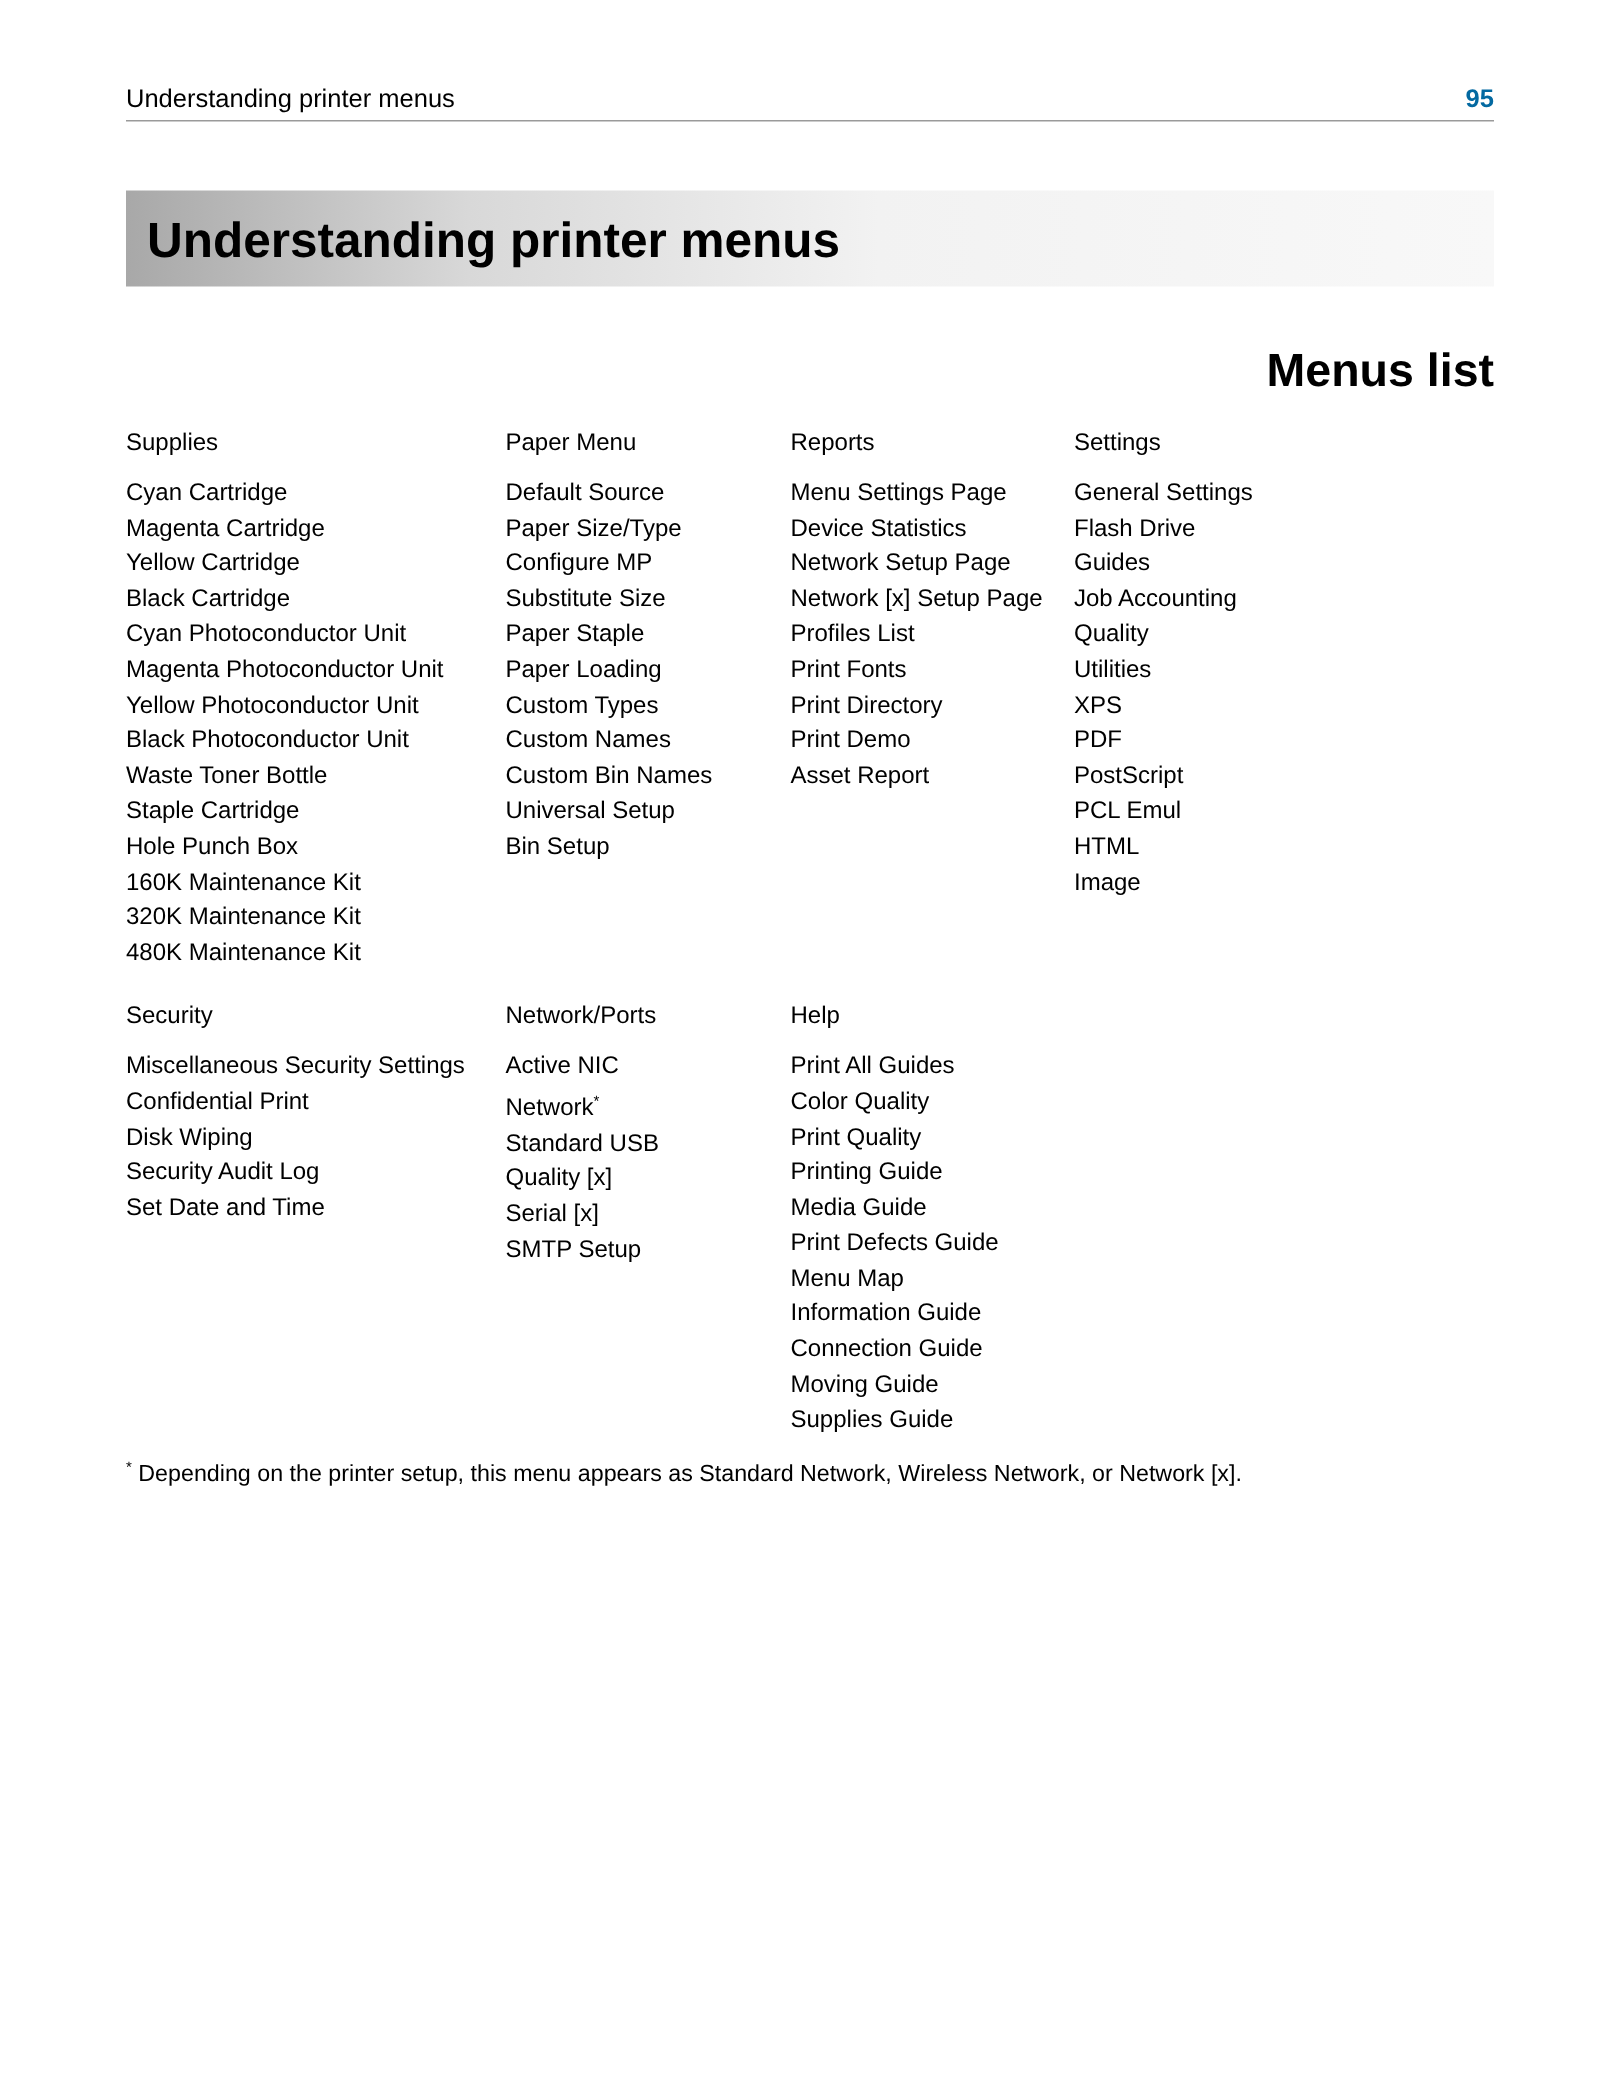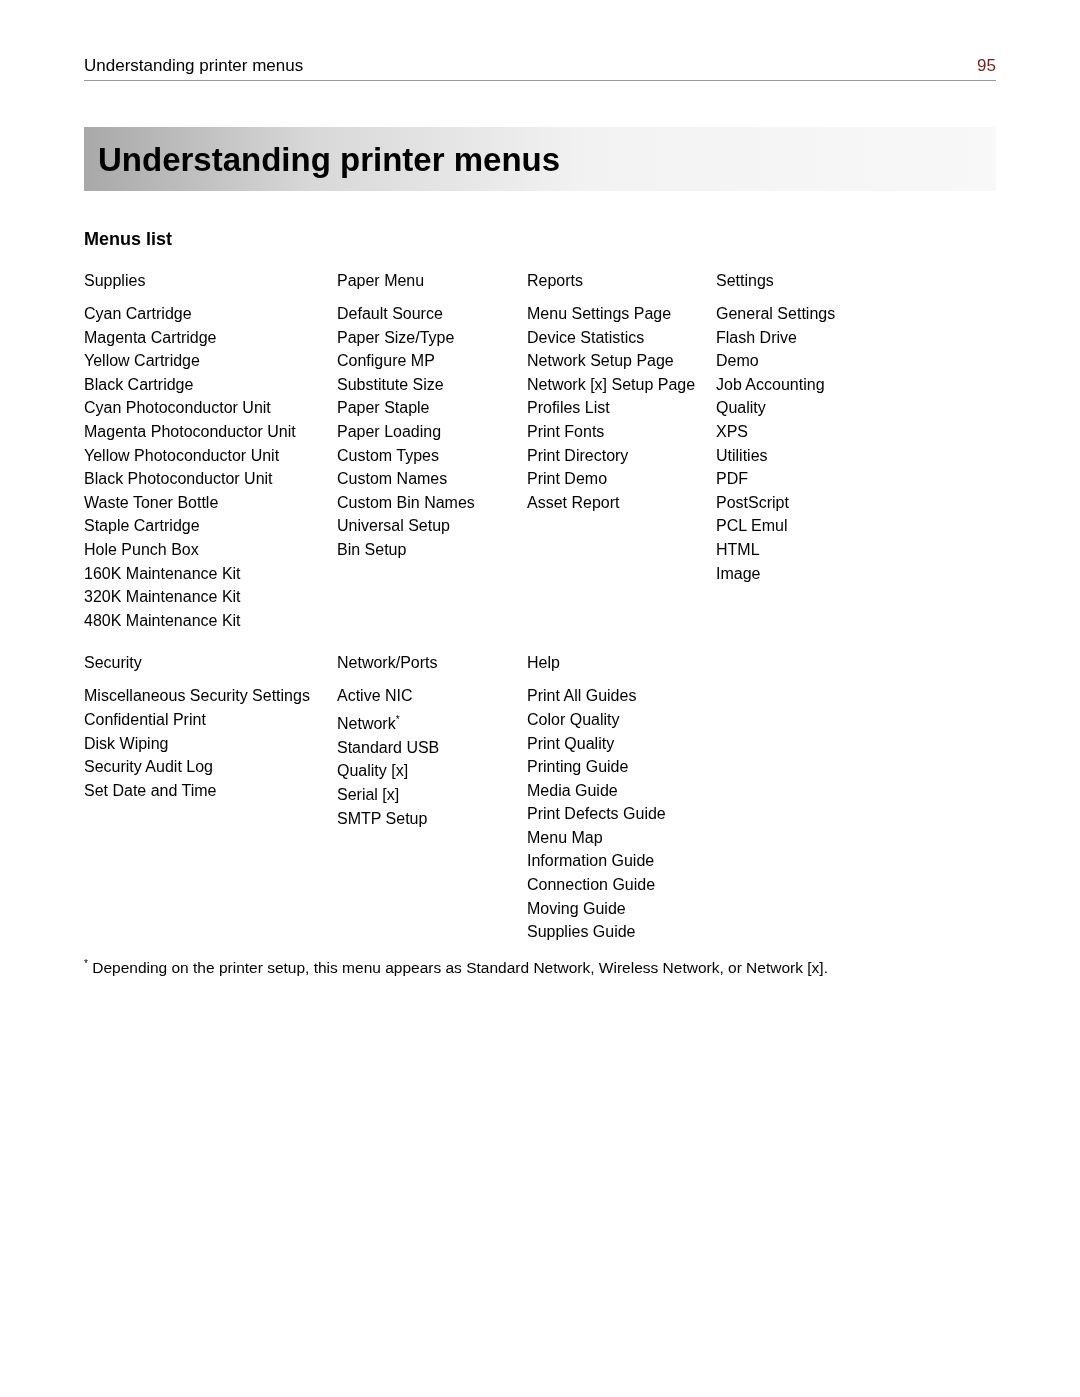--- a/index.html
+++ b/index.html
@@ -13,33 +13,34 @@
   }
   .header-row {
     display: flex;
     justify-content: space-between;
     align-items: baseline;
     border-bottom: 1px solid #9a9a9a;
     padding-bottom: 4px;
     margin-bottom: 46px;
   }
   .header-row .running-head { font-size: 17px; color: #000; font-weight: 400; }
-  .header-row .page-num { font-size: 17px; color: #7f1d1d; font-weight: 400; }
+  .header-row .page-num { font-size: 17px; color: #0369a1; font-weight: 700; }
   .chapter-banner {
     background: linear-gradient(to right, #a8a8a8 0%, #d8d8d8 25%, #f2f2f2 55%, #f8f8f8 100%);
     padding: 14px 14px 12px 14px;
     font-size: 33px;
     font-weight: 700;
     color: #000;
     margin-bottom: 38px;
   }
   h2.section-title {
-    font-size: 18px;
+    font-size: 31px;
     font-weight: 700;
     margin-bottom: 22px;
+    text-align: right;
   }
   .menu-grid {
     display: grid;
     grid-template-columns: 253px 190px 189px auto;
     column-gap: 0;
     row-gap: 22px;
   }
   .menu-col .col-head {
     font-size: 16px;
     font-weight: 400;
@@ -122,25 +123,25 @@
         <li>Print Directory</li>
         <li>Print Demo</li>
         <li>Asset Report</li>
       </ul>
   </div>
   <div class="menu-col">
     <div class="col-head">Settings</div>
     <ul>
         <li>General Settings</li>
         <li>Flash Drive</li>
-        <li>Demo</li>
+        <li>Guides</li>
         <li>Job Accounting</li>
         <li>Quality</li>
+        <li>Utilities</li>
         <li>XPS</li>
-        <li>Utilities</li>
         <li>PDF</li>
         <li>PostScript</li>
         <li>PCL Emul</li>
         <li>HTML</li>
         <li>Image</li>
       </ul>
   </div>
 
   <div class="menu-col">
     <div class="col-head">Security</div>

